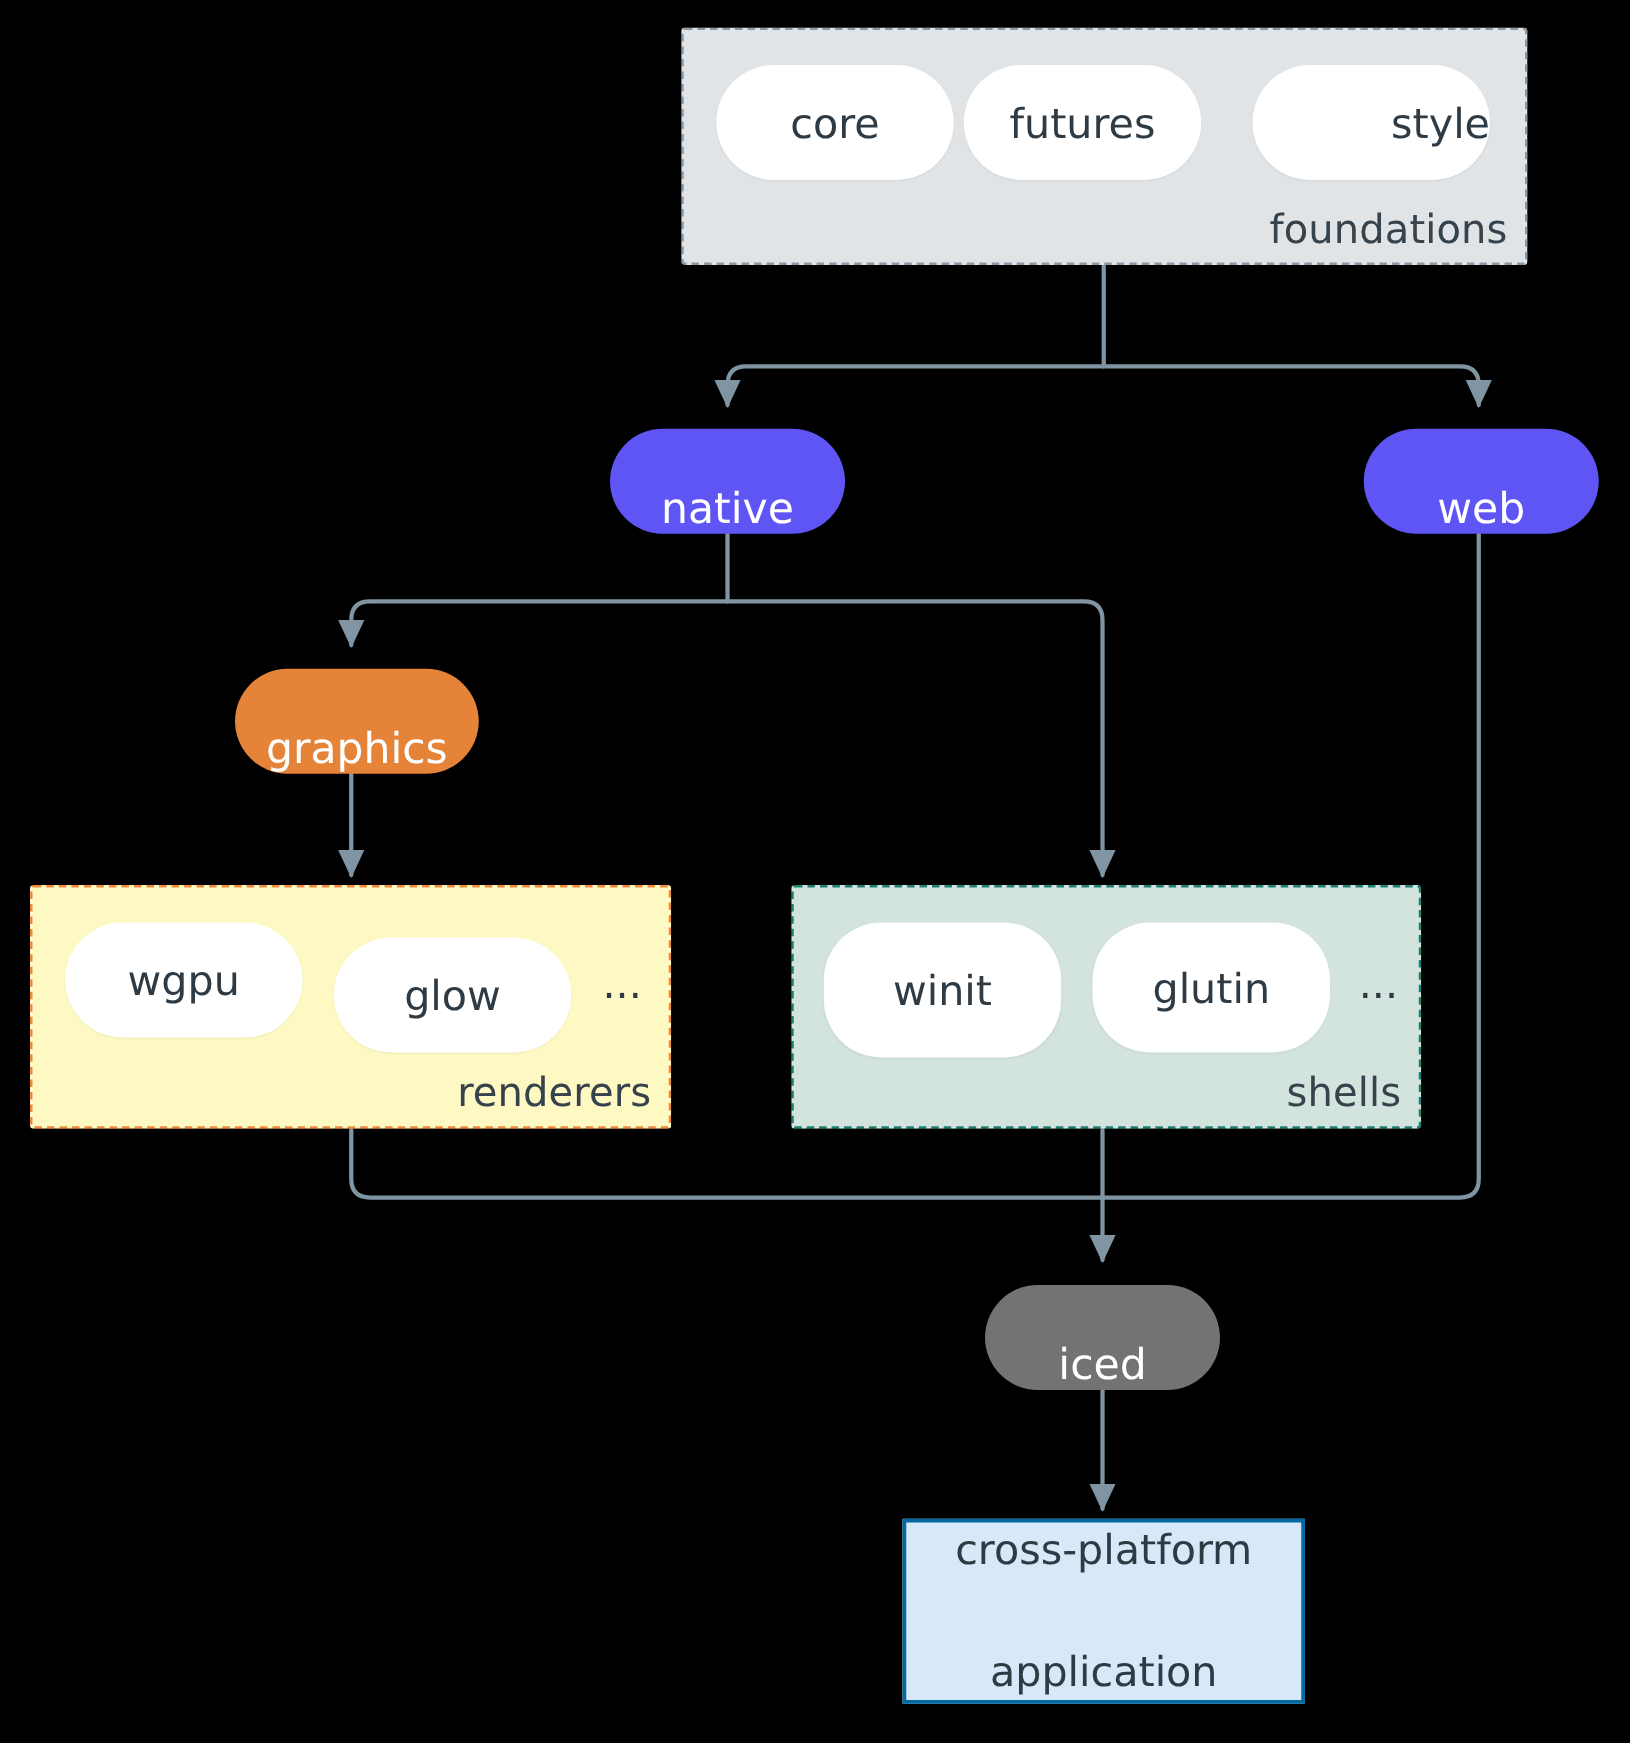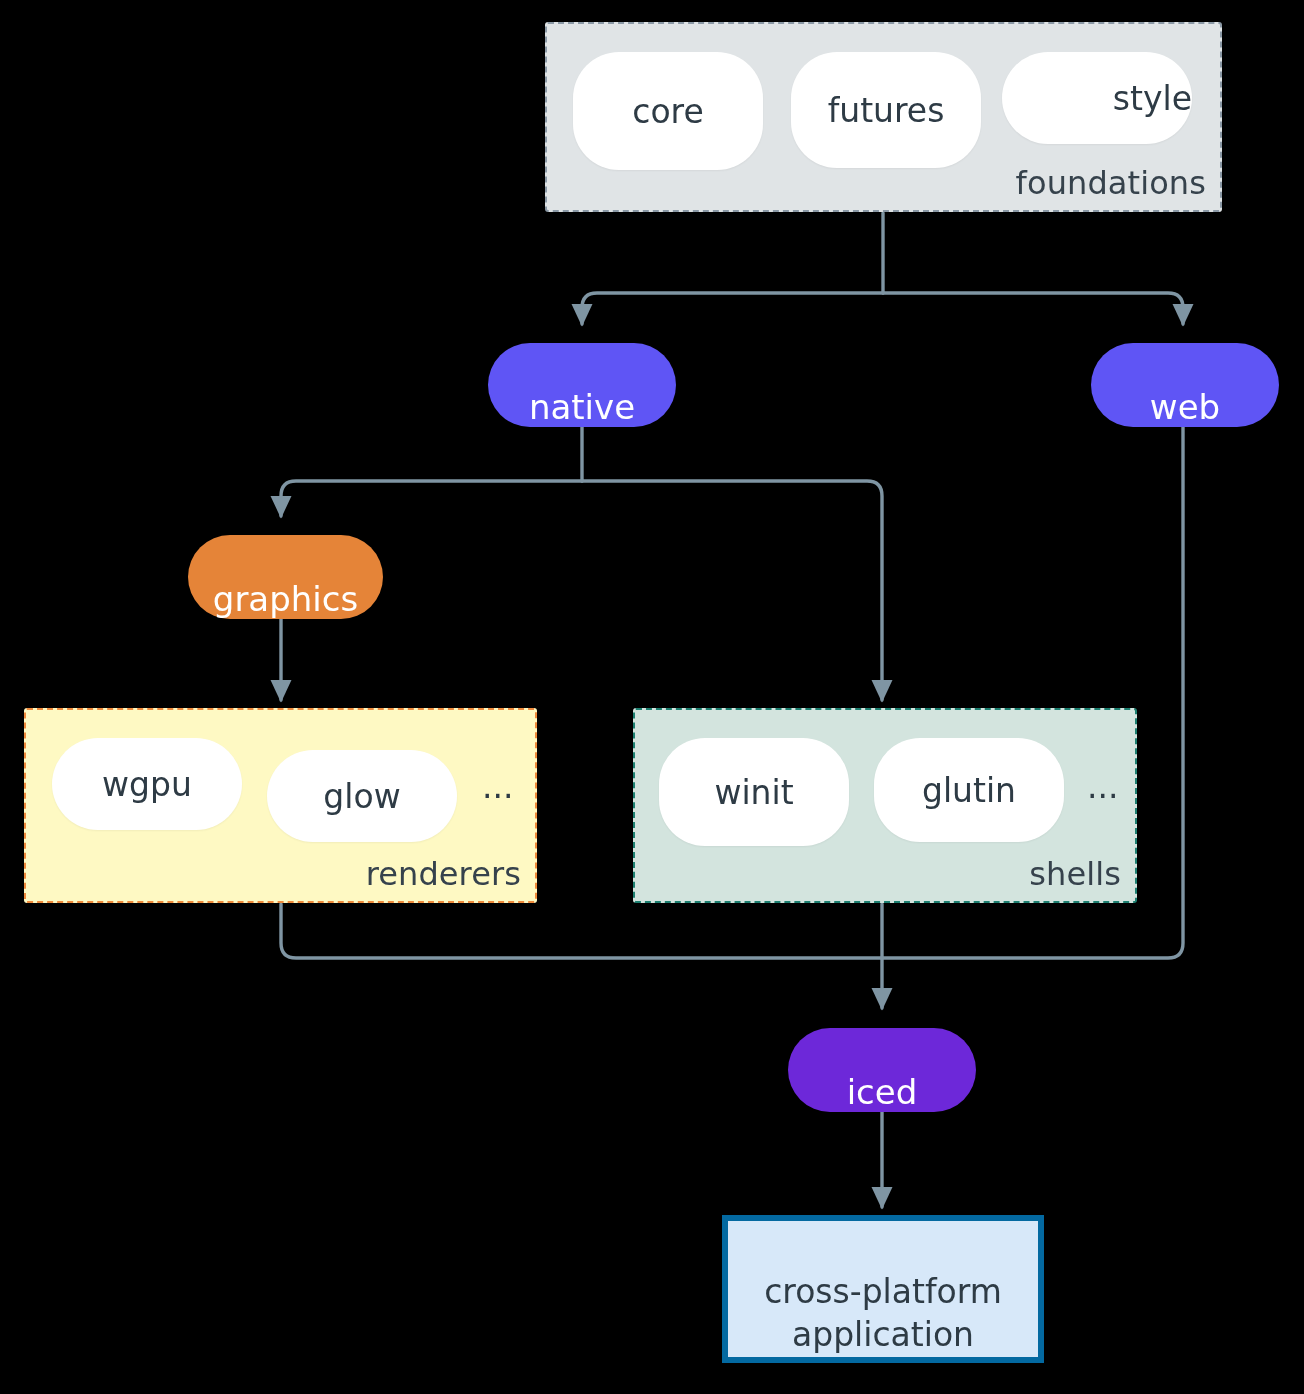--- a/index.html
+++ b/index.html
@@ -92,44 +92,44 @@
     justify-content: center;
     border-radius: 48px;
     color: #ffffff;
     font-size: 34px;
     white-space: nowrap;
     margin-top: 12px;
   }
   #node-native  { left: 488px; top: 331px; width: 188px; height: 84px; background: #5f55f5; }
   #node-web     { left: 1091px; top: 331px; width: 188px; height: 84px; background: #5f55f5; }
   #node-graphics{ left: 188px; top: 523px; width: 195px; height: 84px; background: #e58438; }
-  #node-iced    { left: 788px; top: 1016px; width: 188px; height: 84px; background: #6d28d9; }
+  #node-iced    { left: 788px; top: 1016px; width: 188px; height: 84px; background: #737373; }
 
   
   .ellipsis {
     position: absolute;
     font-size: 33px;
     color: #2e3b45;
     line-height: 1;
   }
 
   
   #node-application {
     position: absolute;
     left: 722px;
     top: 1215px;
     width: 322px;
     height: 148px;
     box-sizing: border-box;
     background: #d7e8f9;
-    border: 6px solid #0369a1;
+    border: 3px solid #0369a1;
     display: flex;
     flex-direction: column;
     align-items: center;
-    justify-content: flex-end;
+    justify-content: space-between;
     color: #2e3b45;
     font-size: 33px;
     line-height: 1.32;
     text-align: center;
   }
 </style>
 </head>
 <body>
 
 <div id="stage">
@@ -162,24 +162,24 @@
 
       <path d="M 1183,416 L 1183,943 Q 1183,958 1168,958 L 882,958"></path>
 
       <path d="M 882,958 L 882,1008" marker-end="url(#arrow)"></path>
 
       <path d="M 882,1101 L 882,1207" marker-end="url(#arrow)"></path>
     </g>
   </svg>
 
   <div class="group" id="group-foundations">
-    <div class="pill" style="left:26px; top:28px; width:190px; height:118px;">
+    <div class="pill" style="left:26px; top:28px; width:190px; height:92px;">
       <span>core</span>
     </div>
-    <div class="pill" style="left:244px; top:28px; width:190px; height:116px;">
+    <div class="pill" style="left:224px; top:28px; width:190px; height:92px;">
       <span>futures</span>
     </div>
     <div class="pill" style="left:455px; top:28px; width:190px; height:92px;justify-content:flex-end;">
       <span>style</span>
     </div>
     <div class="group-label">foundations</div>
   </div>
 
   <div class="node" id="node-native">
     <span>native</span>

